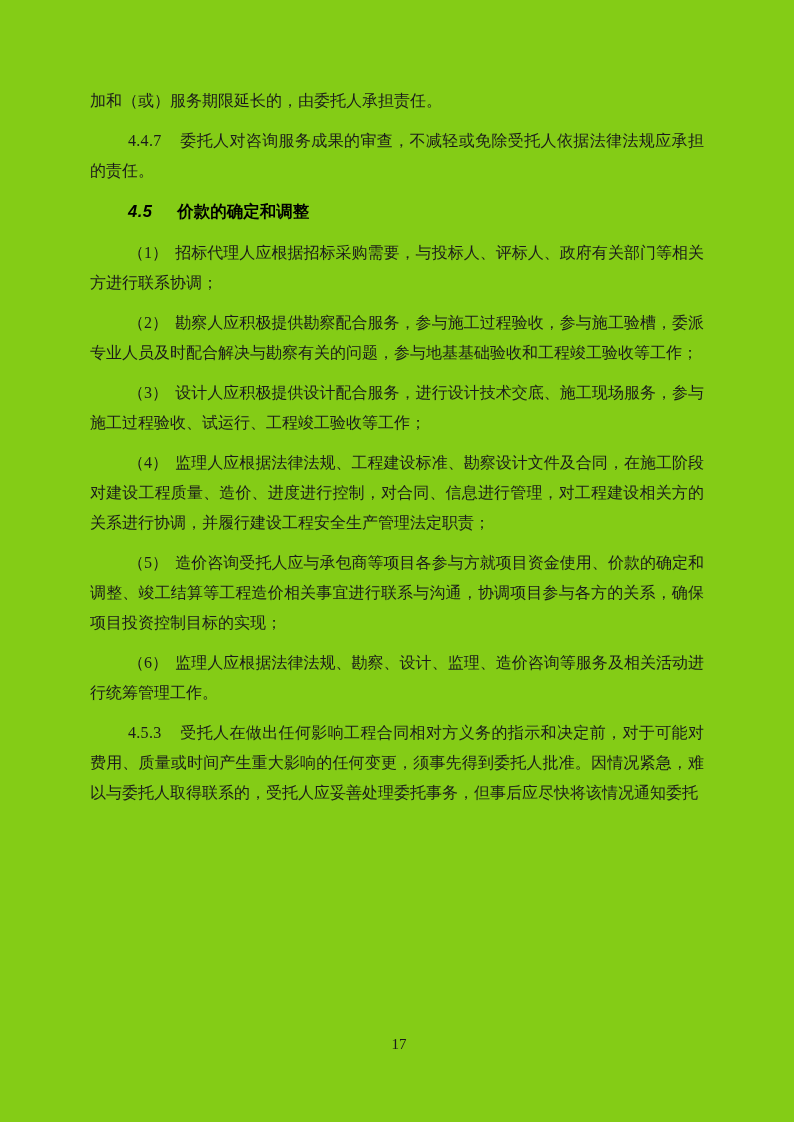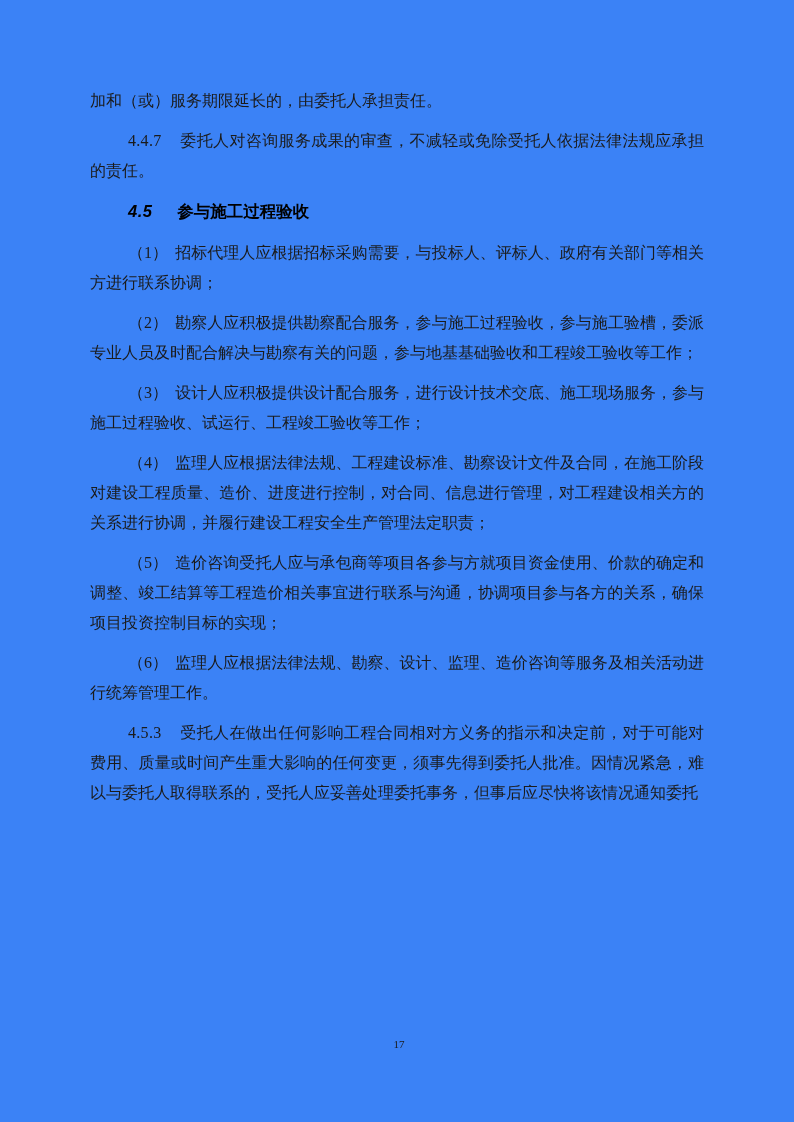--- a/index.html
+++ b/index.html
@@ -4,21 +4,21 @@
 <style>
   html, body {
     margin: 0;
     padding: 0;
     background: #ffffff;
   }
   .page {
     position: relative;
     width: 794px;
     height: 1122px;
-    background: #3b82f6;
+    background: #84cc16;
     overflow: hidden;
     font-family: "Liberation Serif", "DejaVu Serif", serif;
     color: #1b1b1b;
   }
   .content {
     position: absolute;
     left: 90px;
     top: 86px;
     width: 614px;
     font-size: 16px;
@@ -53,37 +53,37 @@
     margin-right: 1.5em;
     letter-spacing: 0.5px;
     font-style: italic;
   }
   .page-footer {
     position: absolute;
     left: 0;
     right: 4px;
     top: 1036px;
     text-align: center;
-    font-size: 11px;
+    font-size: 15px;
     line-height: 16px;
     color: #1b1b1b;
     margin-left: 8px;
   }
 </style>
 </head>
 <body>
 
 <div class="page">
   <div class="content">
 
     <p class="para continuation"><span>加和（或）服务期限延长的，由委托人承担责任。</span></p>
 
     <p class="para clause"><span class="clause-num">4.4.7</span><span>委托人对咨询服务成果的审查，不减轻或免除受托人依据法律法规应承担的责任。</span></p>
 
-    <h2 class="section-heading"><span class="heading-num">4.5</span><span>参与施工过程验收</span></h2>
+    <h2 class="section-heading"><span class="heading-num">4.5</span><span>价款的确定和调整</span></h2>
 
 
     <p class="para item"><span class="item-num">（1）</span><span>招标代理人应根据招标采购需要，与投标人、评标人、政府有关部门等相关方进行联系协调；</span></p>
 
     <p class="para item"><span class="item-num">（2）</span><span>勘察人应积极提供勘察配合服务，参与施工过程验收，参与施工验槽，委派专业人员及时配合解决与勘察有关的问题，参与地基基础验收和工程竣工验收等工作；</span></p>
 
     <p class="para item"><span class="item-num">（3）</span><span>设计人应积极提供设计配合服务，进行设计技术交底、施工现场服务，参与施工过程验收、试运行、工程竣工验收等工作；</span></p>
 
     <p class="para item"><span class="item-num">（4）</span><span>监理人应根据法律法规、工程建设标准、勘察设计文件及合同，在施工阶段对建设工程质量、造价、进度进行控制，对合同、信息进行管理，对工程建设相关方的关系进行协调，并履行建设工程安全生产管理法定职责；</span></p>
 

